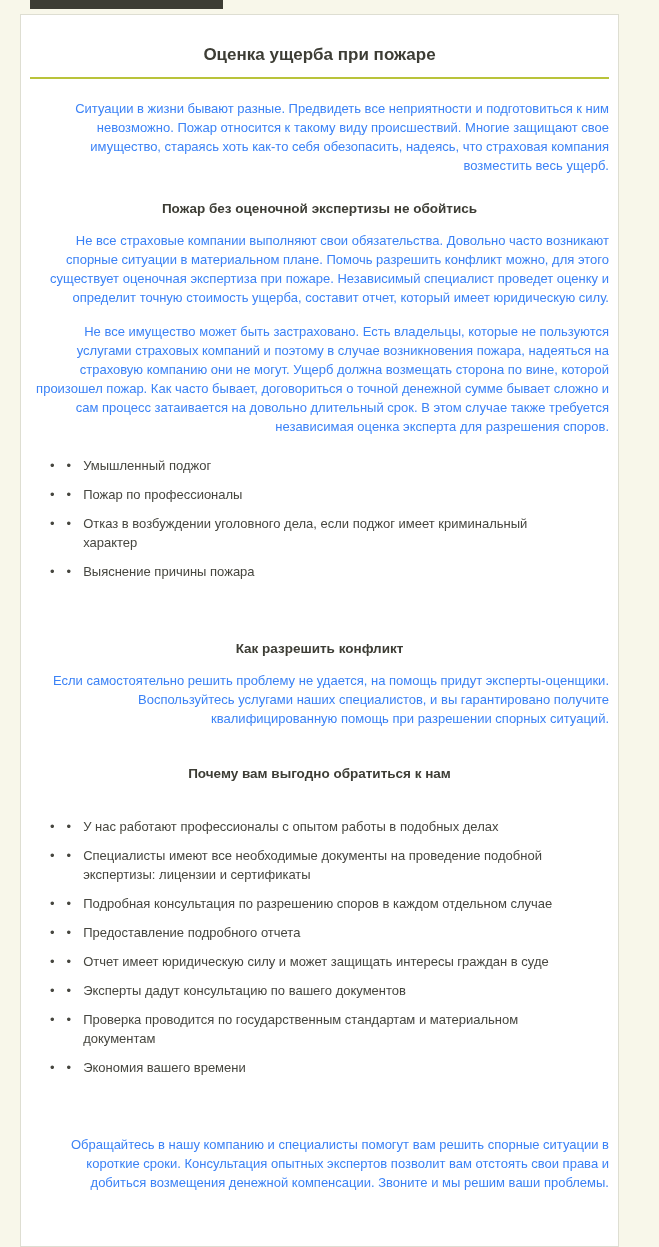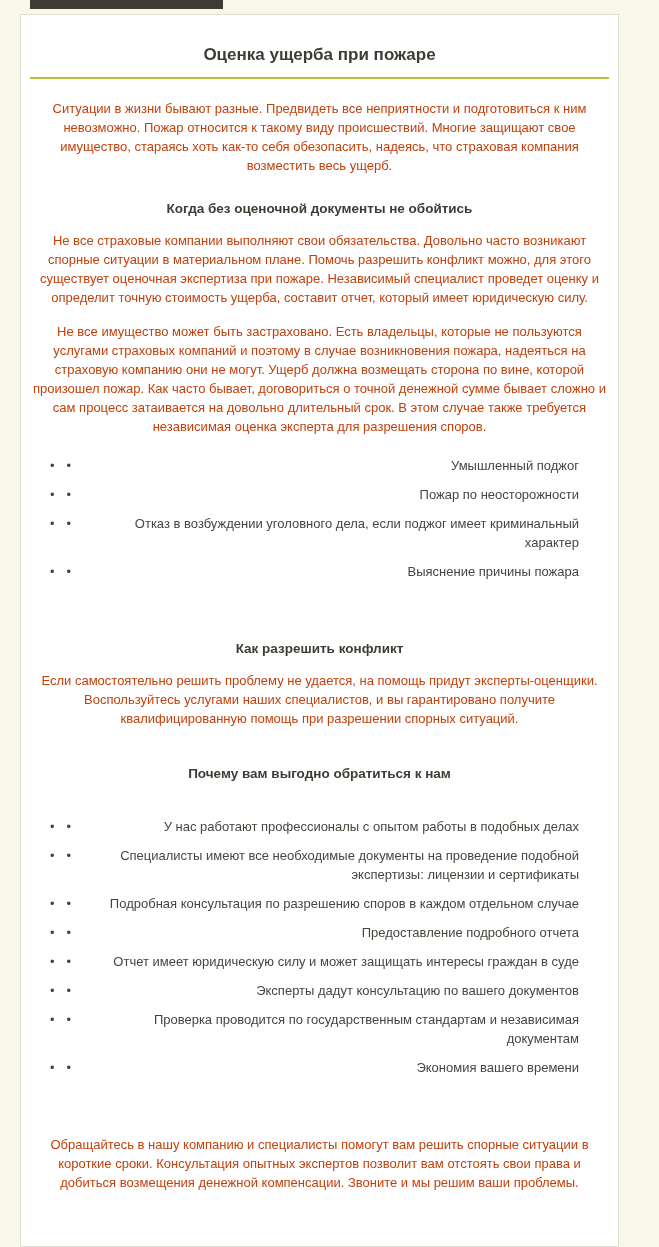--- a/index.html
+++ b/index.html
@@ -46,23 +46,23 @@
     margin: 14px 0 12px 0;
   }
   .title-rule {
     border: none;
     border-top: 2px solid #b9c33a;
     margin: 0 0 20px 0;
   }
   .para {
     font-size: 13px;
     line-height: 19px;
-    color: #c2410c;
+    color: #3b82f6;
     margin: 15px 0;
-    text-align: center;
+    text-align: right;
   }
   .section-heading {
     font-size: 13.5px;
     font-weight: bold;
     color: #3d3d35;
     text-align: center;
     margin: 26px 0 12px 0;
   }
   .bullet-list {
     list-style: none;
@@ -78,60 +78,59 @@
     margin: 10px 0;
   }
   .bullet {
     flex: 0 0 auto;
     margin-right: 12px;
     color: #46463f;
   }
   .li-text {
     flex: 1 1 auto;
     padding-right: 30px;
-    text-align: right;
   }
   .mt-lg { margin-top: 60px; }
   .mt-md { margin-top: 38px; }
   .list-gap { margin-top: 36px; }
   .mt-xl { margin-top: 58px; margin-bottom: 22px; }
 </style>
 </head>
 <body>
 
 <div class="page">
 
   <div class="top-nav-fragment"></div>
 
   <div class="card">
 
     <h1 class="page-title">Оценка ущерба при пожаре</h1>
     <hr class="title-rule">
 
     <p class="para">Ситуации в жизни бывают разные. Предвидеть все неприятности и подготовиться к ним невозможно. Пожар относится к такому виду происшествий. Многие защищают свое имущество, стараясь хоть как-то себя обезопасить, надеясь, что страховая компания возместить весь ущерб.</p>
 
-    <h2 class="section-heading">Когда без оценочной документы не обойтись</h2>
+    <h2 class="section-heading">Пожар без оценочной экспертизы не обойтись</h2>
 
     <p class="para">Не все страховые компании выполняют свои обязательства. Довольно часто возникают спорные ситуации в материальном плане. Помочь разрешить конфликт можно, для этого существует оценочная экспертиза при пожаре. Независимый специалист проведет оценку и определит точную стоимость ущерба, составит отчет, который имеет юридическую силу.</p>
 
     <p class="para">Не все имущество может быть застраховано. Есть владельцы, которые не пользуются услугами страховых компаний и поэтому в случае возникновения пожара, надеяться на страховую компанию они не могут. Ущерб должна возмещать сторона по вине, которой произошел пожар. Как часто бывает, договориться о точной денежной сумме бывает сложно и сам процесс затаивается на довольно длительный срок. В этом случае также требуется независимая оценка эксперта для разрешения споров.</p>
 
 
     <ul class="bullet-list">
 
         <li>
           <span class="bullet">•</span>
           <span class="bullet">•</span>
           <span class="li-text">Умышленный поджог</span>
         </li>
 
         <li>
           <span class="bullet">•</span>
           <span class="bullet">•</span>
-          <span class="li-text">Пожар по неосторожности</span>
+          <span class="li-text">Пожар по профессионалы</span>
         </li>
 
         <li>
           <span class="bullet">•</span>
           <span class="bullet">•</span>
           <span class="li-text">Отказ в возбуждении уголовного дела, если поджог имеет криминальный характер</span>
         </li>
 
         <li>
           <span class="bullet">•</span>
@@ -180,21 +179,21 @@
 
         <li>
           <span class="bullet">•</span>
           <span class="bullet">•</span>
           <span class="li-text">Эксперты дадут консультацию по вашего документов</span>
         </li>
 
         <li>
           <span class="bullet">•</span>
           <span class="bullet">•</span>
-          <span class="li-text">Проверка проводится по государственным стандартам и независимая документам</span>
+          <span class="li-text">Проверка проводится по государственным стандартам и материальном документам</span>
         </li>
 
         <li>
           <span class="bullet">•</span>
           <span class="bullet">•</span>
           <span class="li-text">Экономия вашего времени</span>
         </li>
       </ul>
 
     <p class="para mt-xl">Обращайтесь в нашу компанию и специалисты помогут вам решить спорные ситуации в короткие сроки. Консультация опытных экспертов позволит вам отстоять свои права и добиться возмещения денежной компенсации. Звоните и мы решим ваши проблемы.</p>

